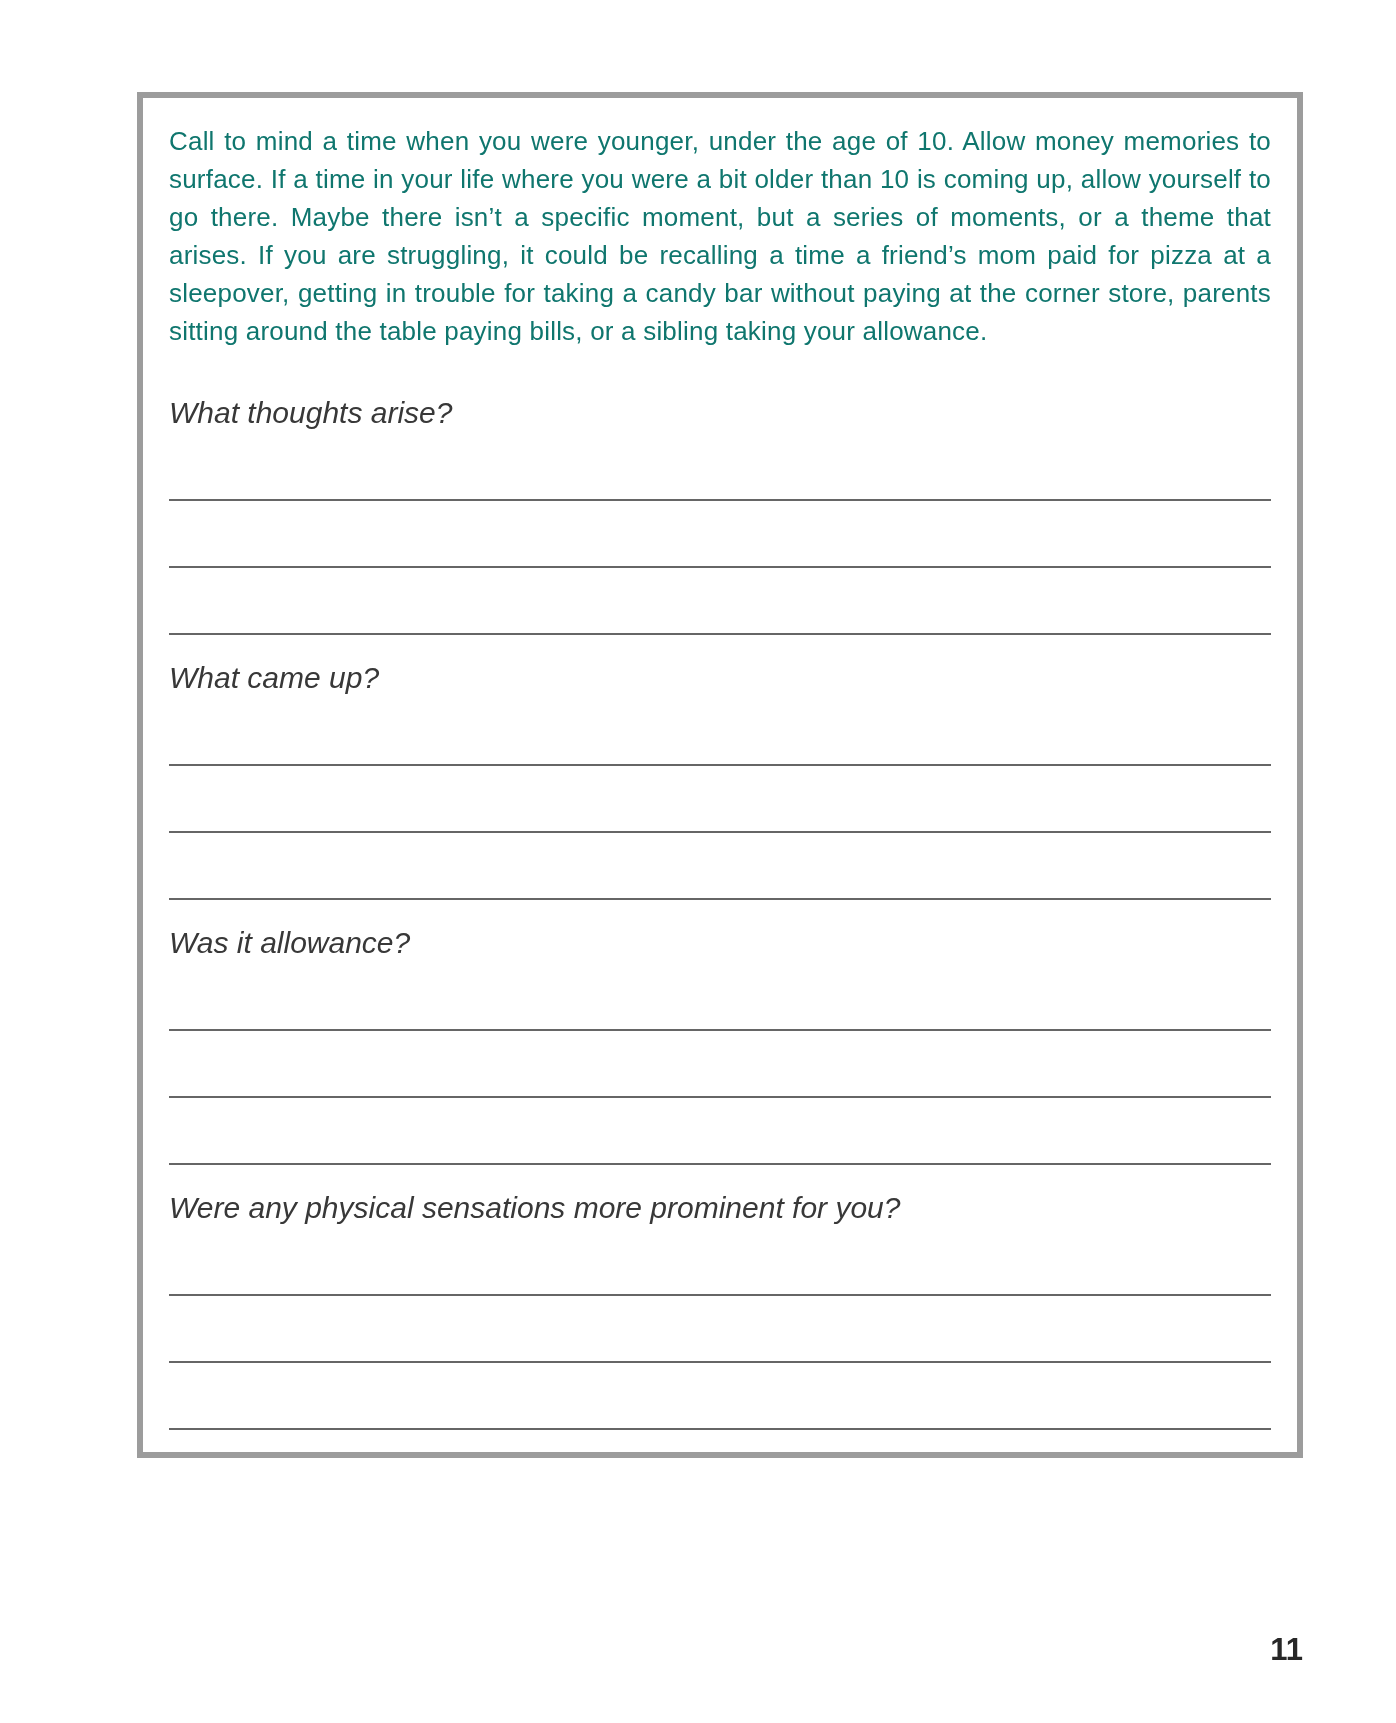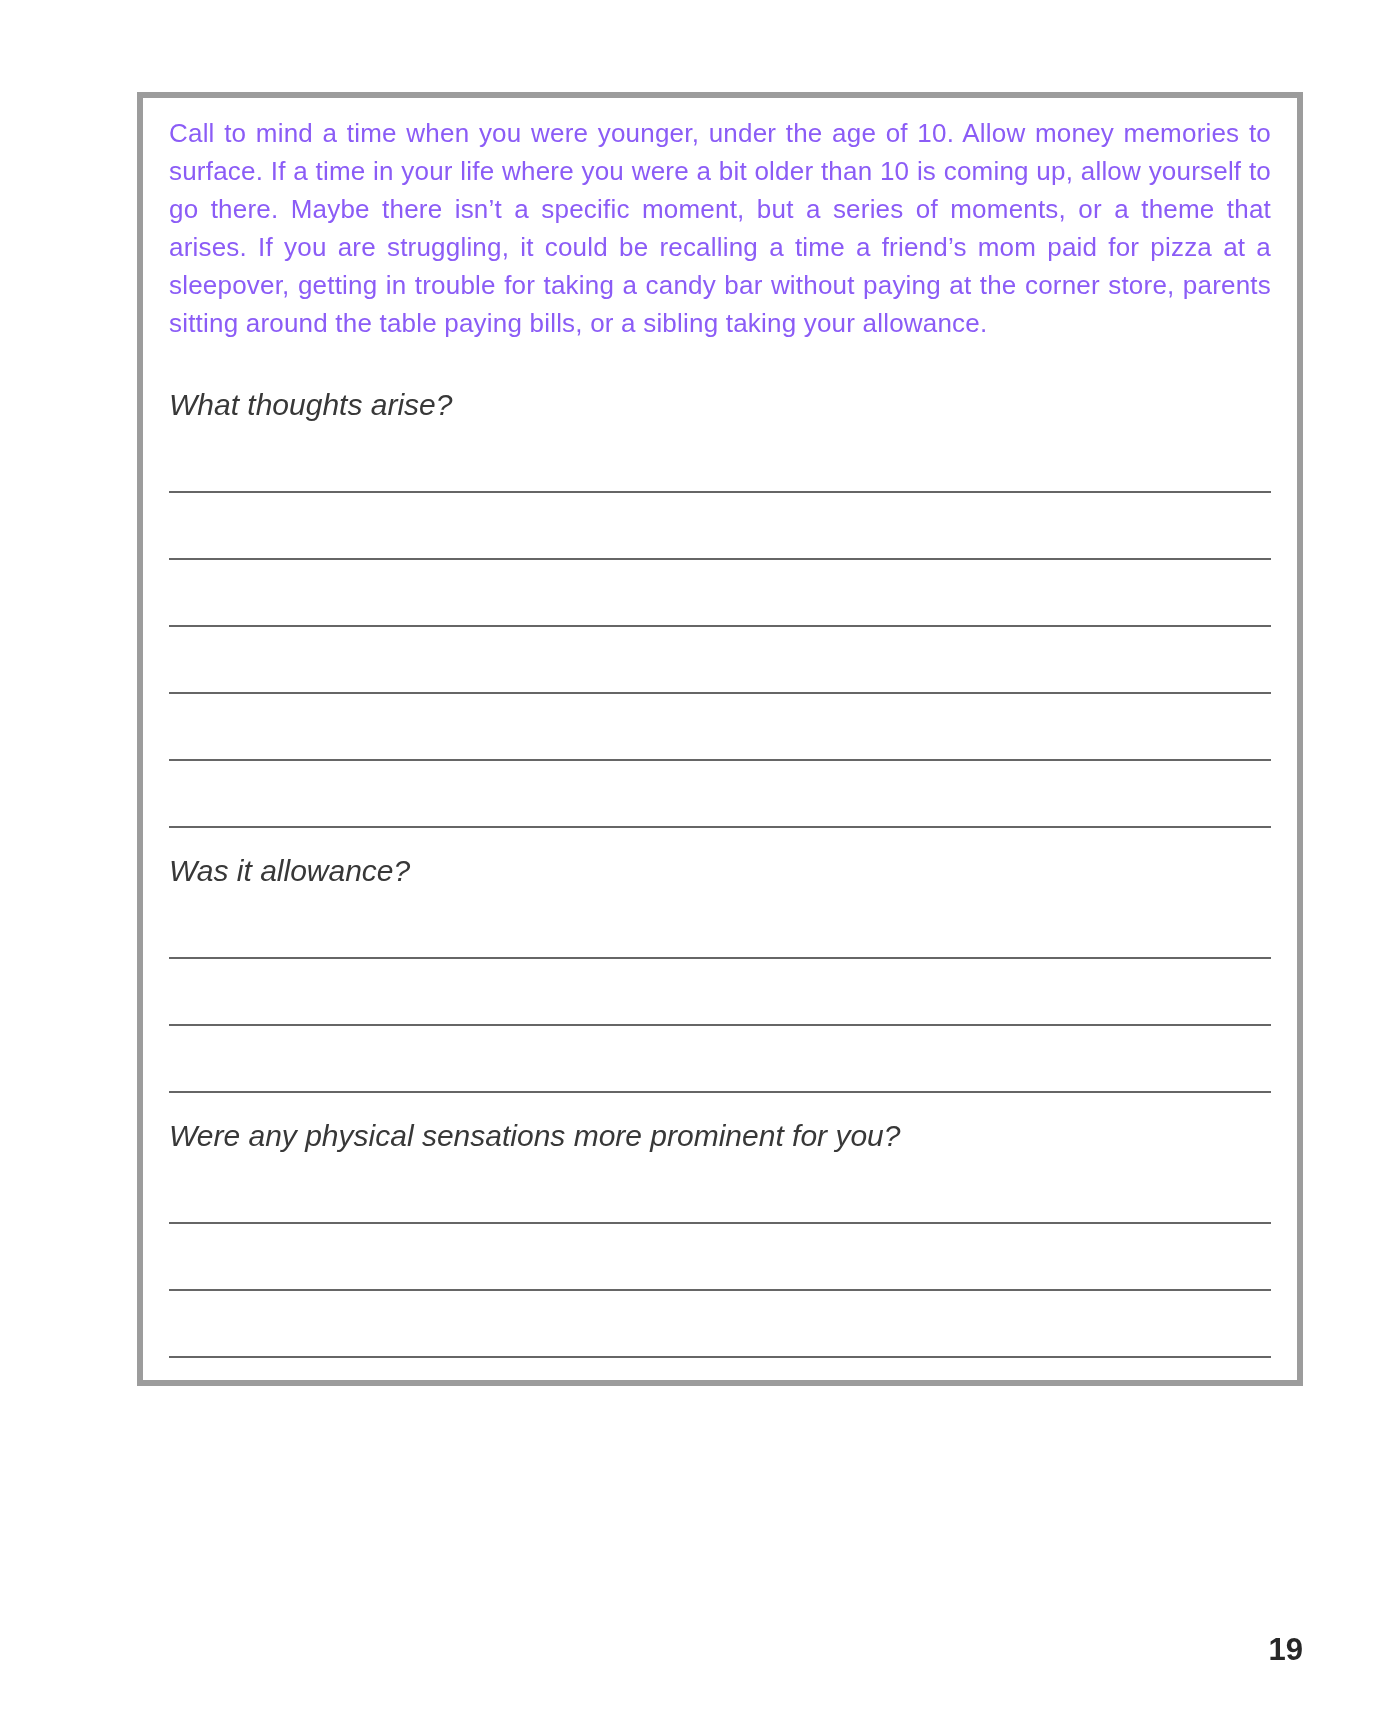--- a/index.html
+++ b/index.html
@@ -21,24 +21,24 @@
     top: 92px;
     width: 1166px;
     border: 6px solid #9c9c9c;
     box-sizing: border-box;
     background: #ffffff;
   }
   .box-content {
     padding: 0 26px 22px 26px;
   }
   .intro {
-    margin: 16px 0 0 0;
+    margin: 24px 0 0 0;
     font-size: 26px;
     line-height: 38px;
-    color: #8b5cf6;
+    color: #0f766e;
     text-align: justify;
     letter-spacing: 0.2px;
   }
   .prompt {
     margin: 22px 0 0 0;
     font-size: 30px;
     line-height: 42px;
     font-style: italic;
     color: #383838;
   }
@@ -88,20 +88,21 @@
 
       <p class="intro">Call to mind a time when you were younger, under the age of 10. Allow money memories to surface. If a time in your life where you were a bit older than 10 is coming up, allow yourself to go there. Maybe there isn’t a specific moment, but a series of moments, or a theme that arises. If you are struggling, it could be recalling a time a friend’s mom paid for pizza at a sleepover, getting in trouble for taking a candy bar without paying at the corner store, parents sitting around the table paying bills, or a sibling taking your allowance.</p>
 
       <div class="prompt first">What thoughts arise?</div>
       <div class="answer-lines">
         <div class="answer-line"></div>
         <div class="answer-line"></div>
         <div class="answer-line"></div>
       </div>
 
+      <div class="prompt">What came up?</div>
       <div class="answer-lines">
         <div class="answer-line"></div>
         <div class="answer-line"></div>
         <div class="answer-line"></div>
       </div>
 
       <div class="prompt">Was it allowance?</div>
       <div class="answer-lines">
         <div class="answer-line"></div>
         <div class="answer-line"></div>
@@ -112,16 +113,16 @@
       <div class="answer-lines">
         <div class="answer-line"></div>
         <div class="answer-line"></div>
         <div class="answer-line"></div>
       </div>
 
     </div>
   </div>
 
   <div class="footer">
-    <div class="footer-page-number">19</div>
+    <div class="footer-page-number">11</div>
   </div>
 
 </div>
 
 </body></html>

